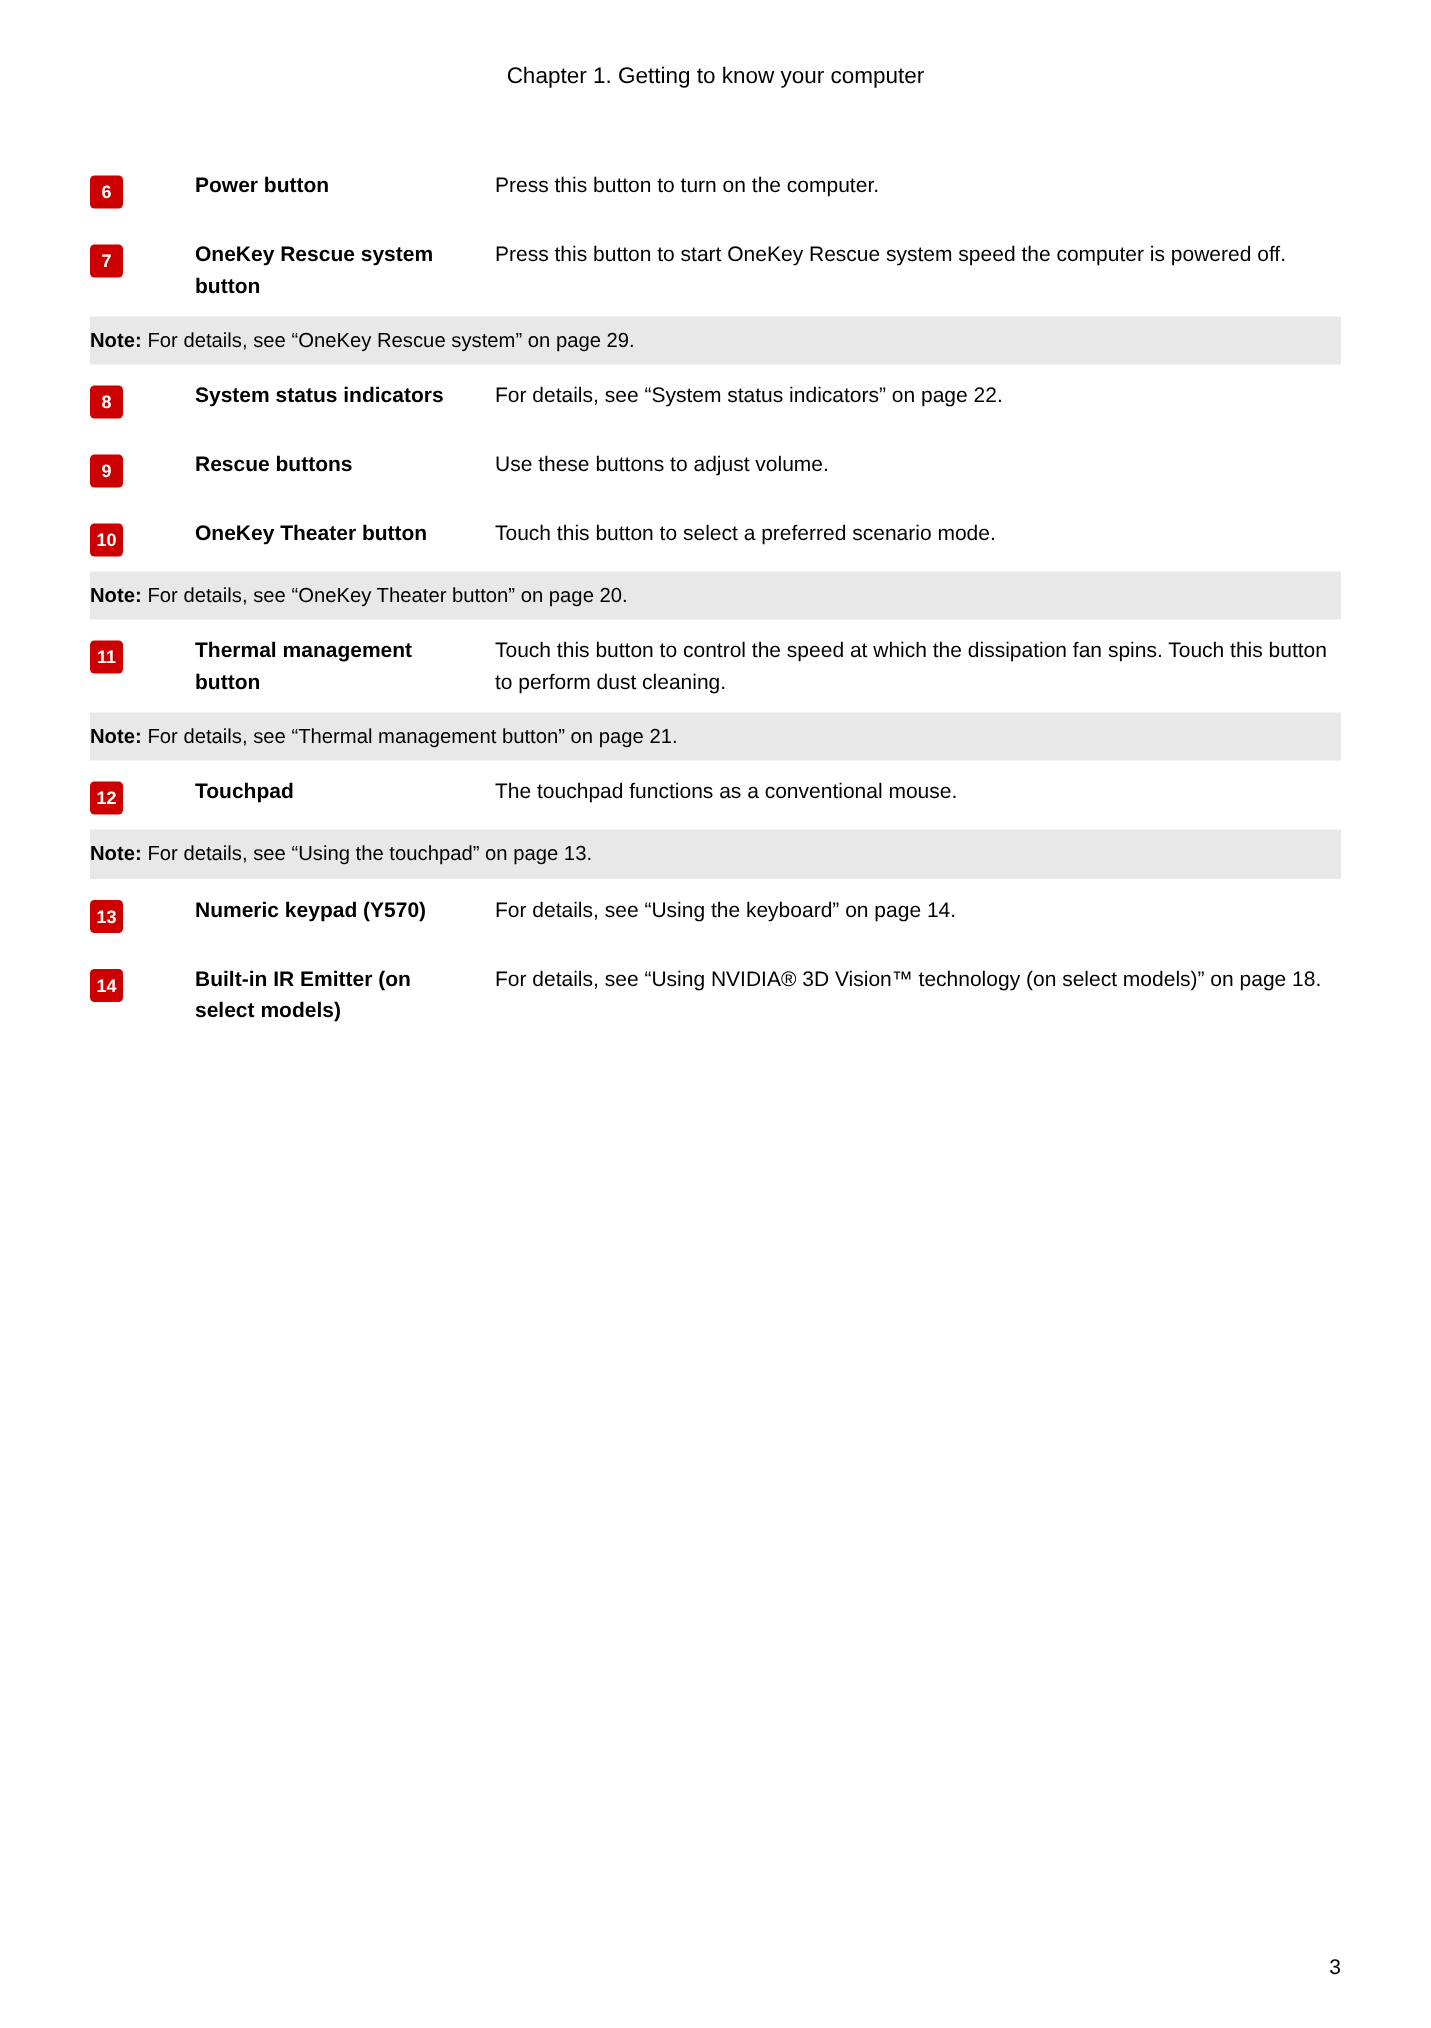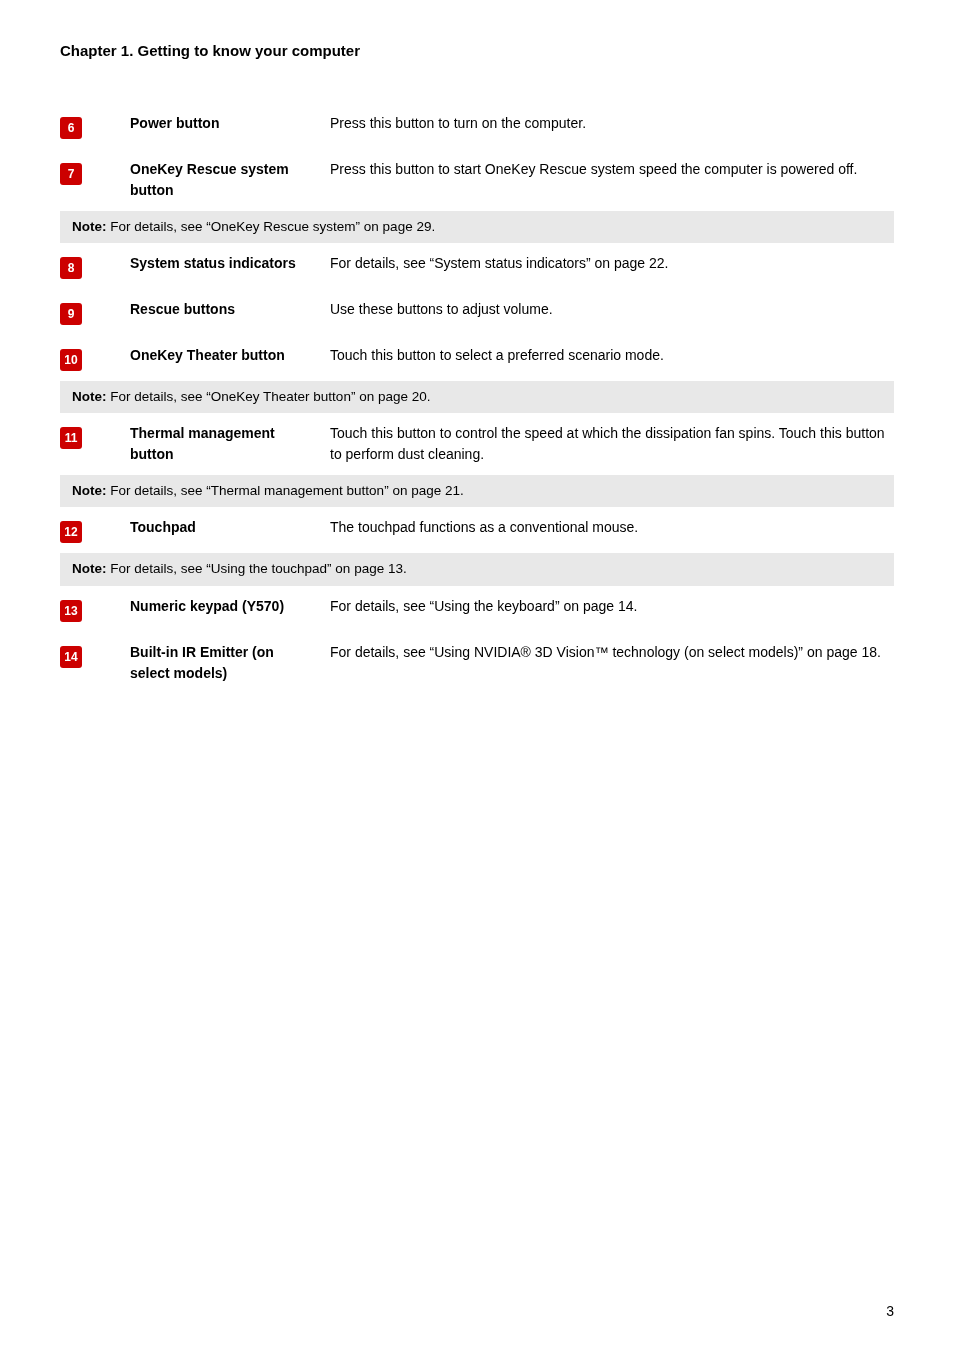--- a/index.html
+++ b/index.html
@@ -6,34 +6,34 @@
     body {
       font-family: Arial, Helvetica, sans-serif;
       background: #ffffff;
       color: #000000;
       font-size: 14px;
       line-height: 1.5;
       padding: 40px 60px 60px 60px;
       max-width: 954px;
     }
     .chapter-title {
-      text-align: left;
-      font-weight: bold;
+      text-align: center;
+      font-weight: normal;
       font-size: 15px;
       margin-bottom: 40px;
       padding-bottom: 0;
     }
     .row {
       display: flex;
       align-items: flex-start;
       padding: 10px 0;
     }
     .note-row {
       background-color: #e8e8e8;
-      padding: 6px 12px;
+      padding: 6px 0;
       margin: 0;
       font-size: 13.5px;
     }
     .num-badge {
       display: inline-flex;
       align-items: center;
       justify-content: center;
       background-color: #cc0000;
       color: #ffffff;
       font-weight: bold;

